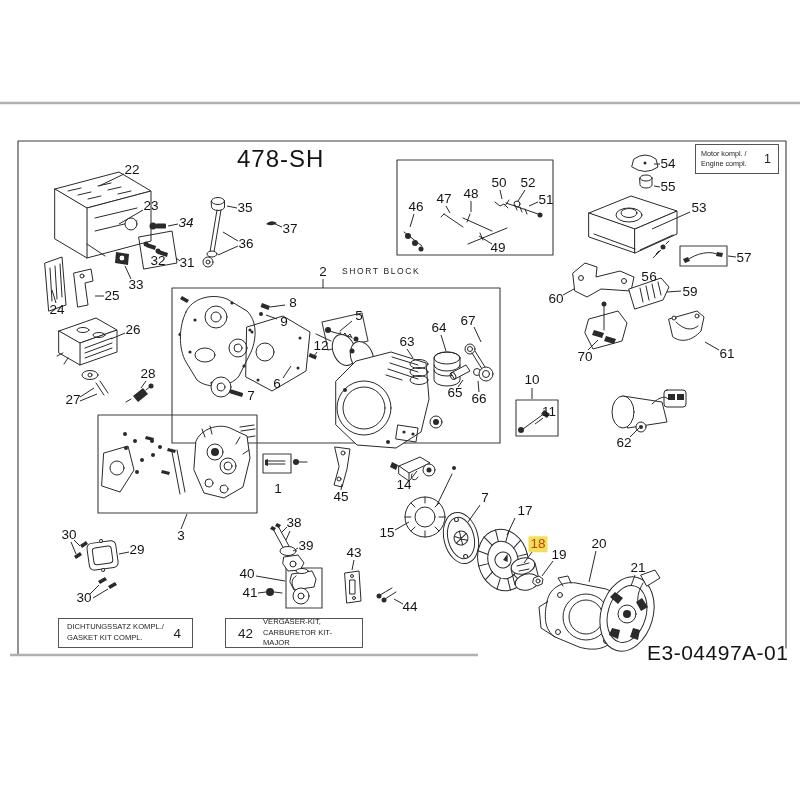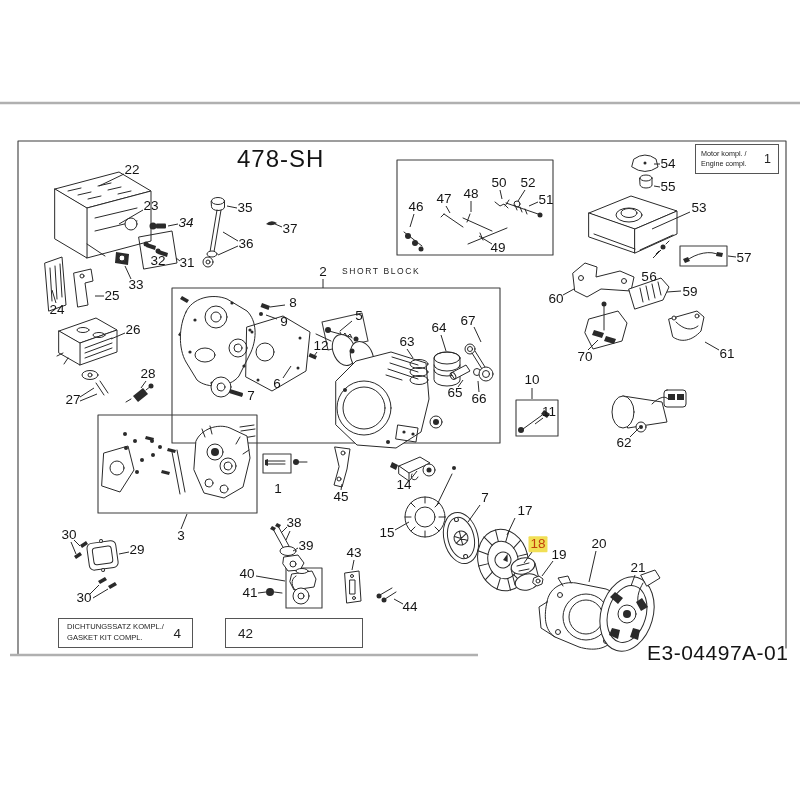--- a/index.html
+++ b/index.html
@@ -510,20 +510,24 @@
   <div class="legend" id="legend-gasket">
     <div class="txt">
       <div>DICHTUNGSSATZ KOMPL./</div>
       <div>GASKET KIT COMPL.</div>
     </div>
     <div class="num">4</div>
   </div>
 
   <div class="legend" id="legend-carb">
     <div class="num">42</div>
+    <div class="txt">
+      <div>VERGASER-KIT,</div>
+      <div>CARBURETOR KIT-MAJOR</div>
+    </div>
   </div>
 
   <div id="callout-layer">
       <span class="callout" style="left: 323px; top: 272px;">2</span>
       <span class="callout" style="left: 181px; top: 536px;">3</span>
       <span class="callout" style="left: 359px; top: 316px;">5</span>
       <span class="callout" style="left: 277px; top: 384px;">6</span>
       <span class="callout" style="left: 251px; top: 396px;">7</span>
       <span class="callout" style="left: 293px; top: 303px;">8</span>
       <span class="callout" style="left: 284px; top: 322px;">9</span>

